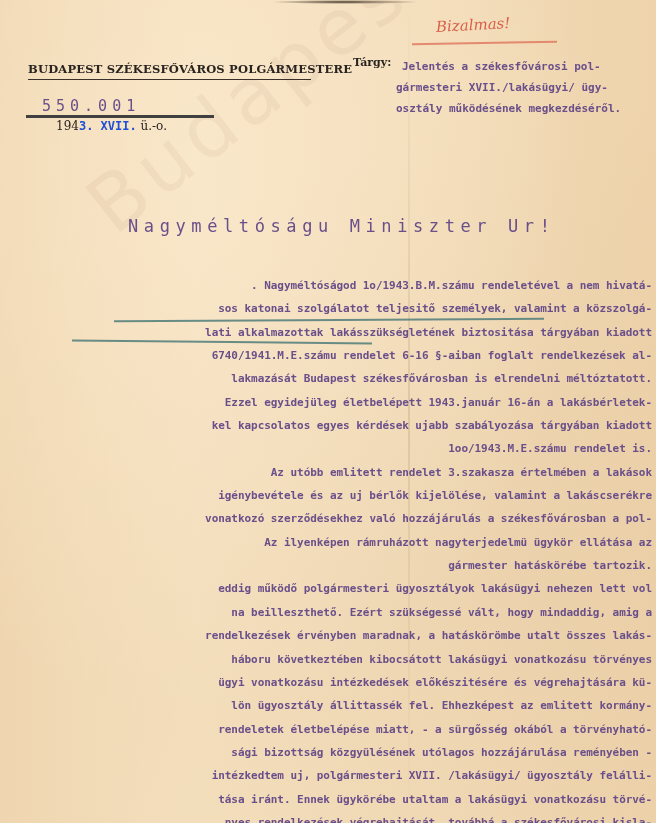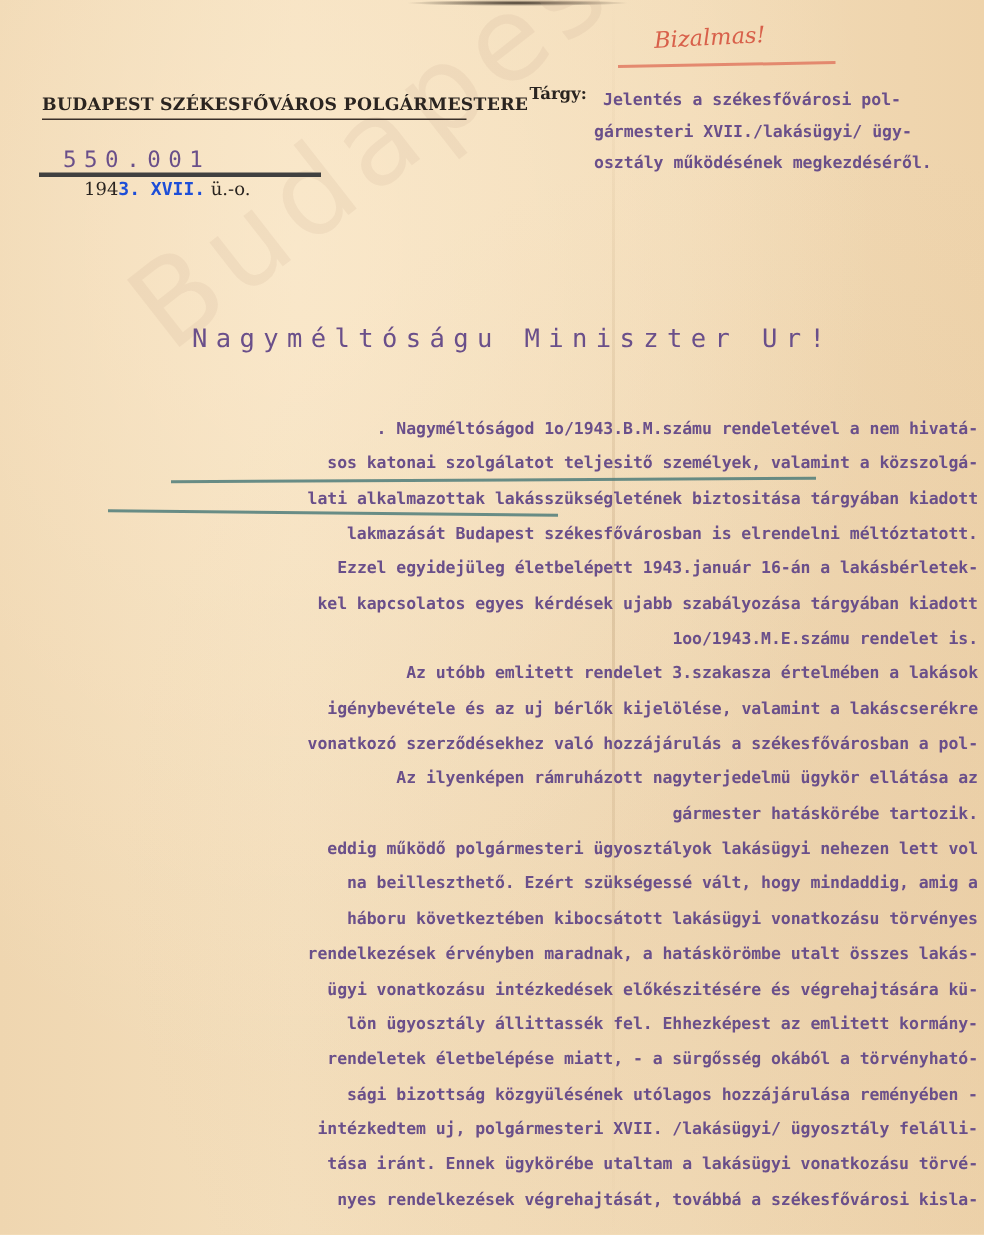--- a/index.html
+++ b/index.html
@@ -111,33 +111,34 @@
   <span class="line indent">gármesteri XVII./lakásügyi/ ügy-</span>
   <span class="line indent">osztály működésének megkezdéséről.</span>
 </div>
 
 <div class="salutation">Nagyméltóságu Miniszter Ur!</div>
 
 <div class="body-text" id="letter-body">
     <span class="ln para-start">. Nagyméltóságod 1o/1943.B.M.számu rendeletével a nem hivatá-</span>
     <span class="ln">sos katonai szolgálatot teljesitő személyek, valamint a közszolgá-</span>
     <span class="ln">lati alkalmazottak lakásszükségletének biztositása tárgyában kiadott</span>
+    <span class="ln">6740/1941.M.E.számu rendelet 6-16 §-aiban foglalt rendelkezések al-</span>
     <span class="ln">lakmazását Budapest székesfővárosban is elrendelni méltóztatott.</span>
     <span class="ln">Ezzel egyidejüleg életbelépett 1943.január 16-án a lakásbérletek-</span>
     <span class="ln">kel kapcsolatos egyes kérdések ujabb szabályozása tárgyában kiadott</span>
     <span class="ln">1oo/1943.M.E.számu rendelet is.</span>
     <span class="ln para-start">Az utóbb emlitett rendelet 3.szakasza értelmében a lakások</span>
     <span class="ln">igénybevétele és az uj bérlők kijelölése, valamint a lakáscserékre</span>
     <span class="ln">vonatkozó szerződésekhez való hozzájárulás a székesfővárosban a pol-</span>
     <span class="ln para-start">Az ilyenképen rámruházott nagyterjedelmü ügykör ellátása az</span>
     <span class="ln">gármester hatáskörébe tartozik.</span>
     <span class="ln">eddig működő polgármesteri ügyosztályok lakásügyi nehezen lett vol</span>
     <span class="ln">na beilleszthető. Ezért szükségessé vált, hogy mindaddig, amig a</span>
+    <span class="ln">rendelkezések érvényben maradnak, a hatáskörömbe utalt összes lakás-</span>
     <span class="ln">háboru következtében kibocsátott lakásügyi vonatkozásu törvényes</span>
-    <span class="ln">rendelkezések érvényben maradnak, a hatáskörömbe utalt összes lakás-</span>
     <span class="ln">ügyi vonatkozásu intézkedések előkészitésére és végrehajtására kü-</span>
     <span class="ln">lön ügyosztály állittassék fel. Ehhezképest az emlitett kormány-</span>
     <span class="ln">rendeletek életbelépése miatt, - a sürgősség okából a törvényható-</span>
     <span class="ln">sági bizottság közgyülésének utólagos hozzájárulása reményében -</span>
     <span class="ln">intézkedtem uj, polgármesteri XVII. /lakásügyi/ ügyosztály felálli-</span>
     <span class="ln">tása iránt. Ennek ügykörébe utaltam a lakásügyi vonatkozásu törvé-</span>
     <span class="ln">nyes rendelkezések végrehajtását, továbbá a székesfővárosi kisla-</span>
   </div>
 
 <div class="underline-blue" style="left:114px; top:319px; width:430px; transform:rotate(-0.3deg);"></div>

